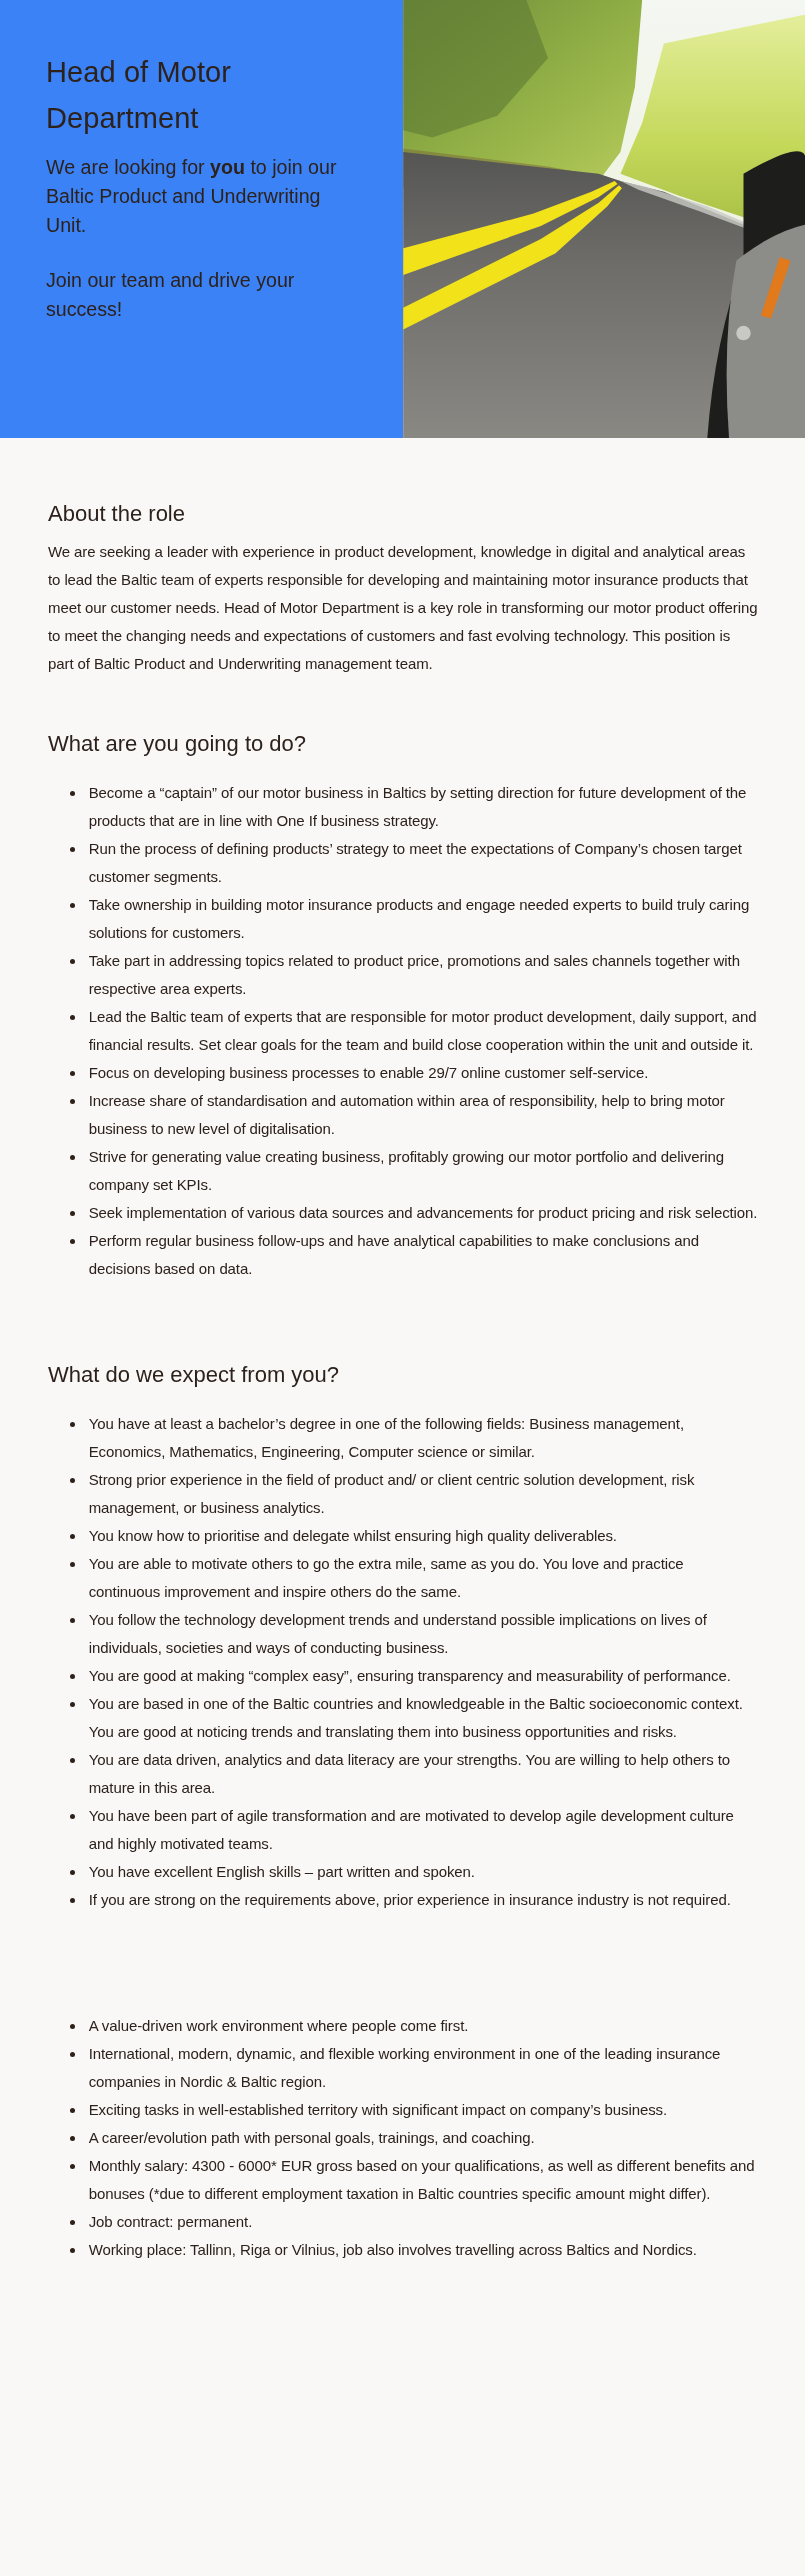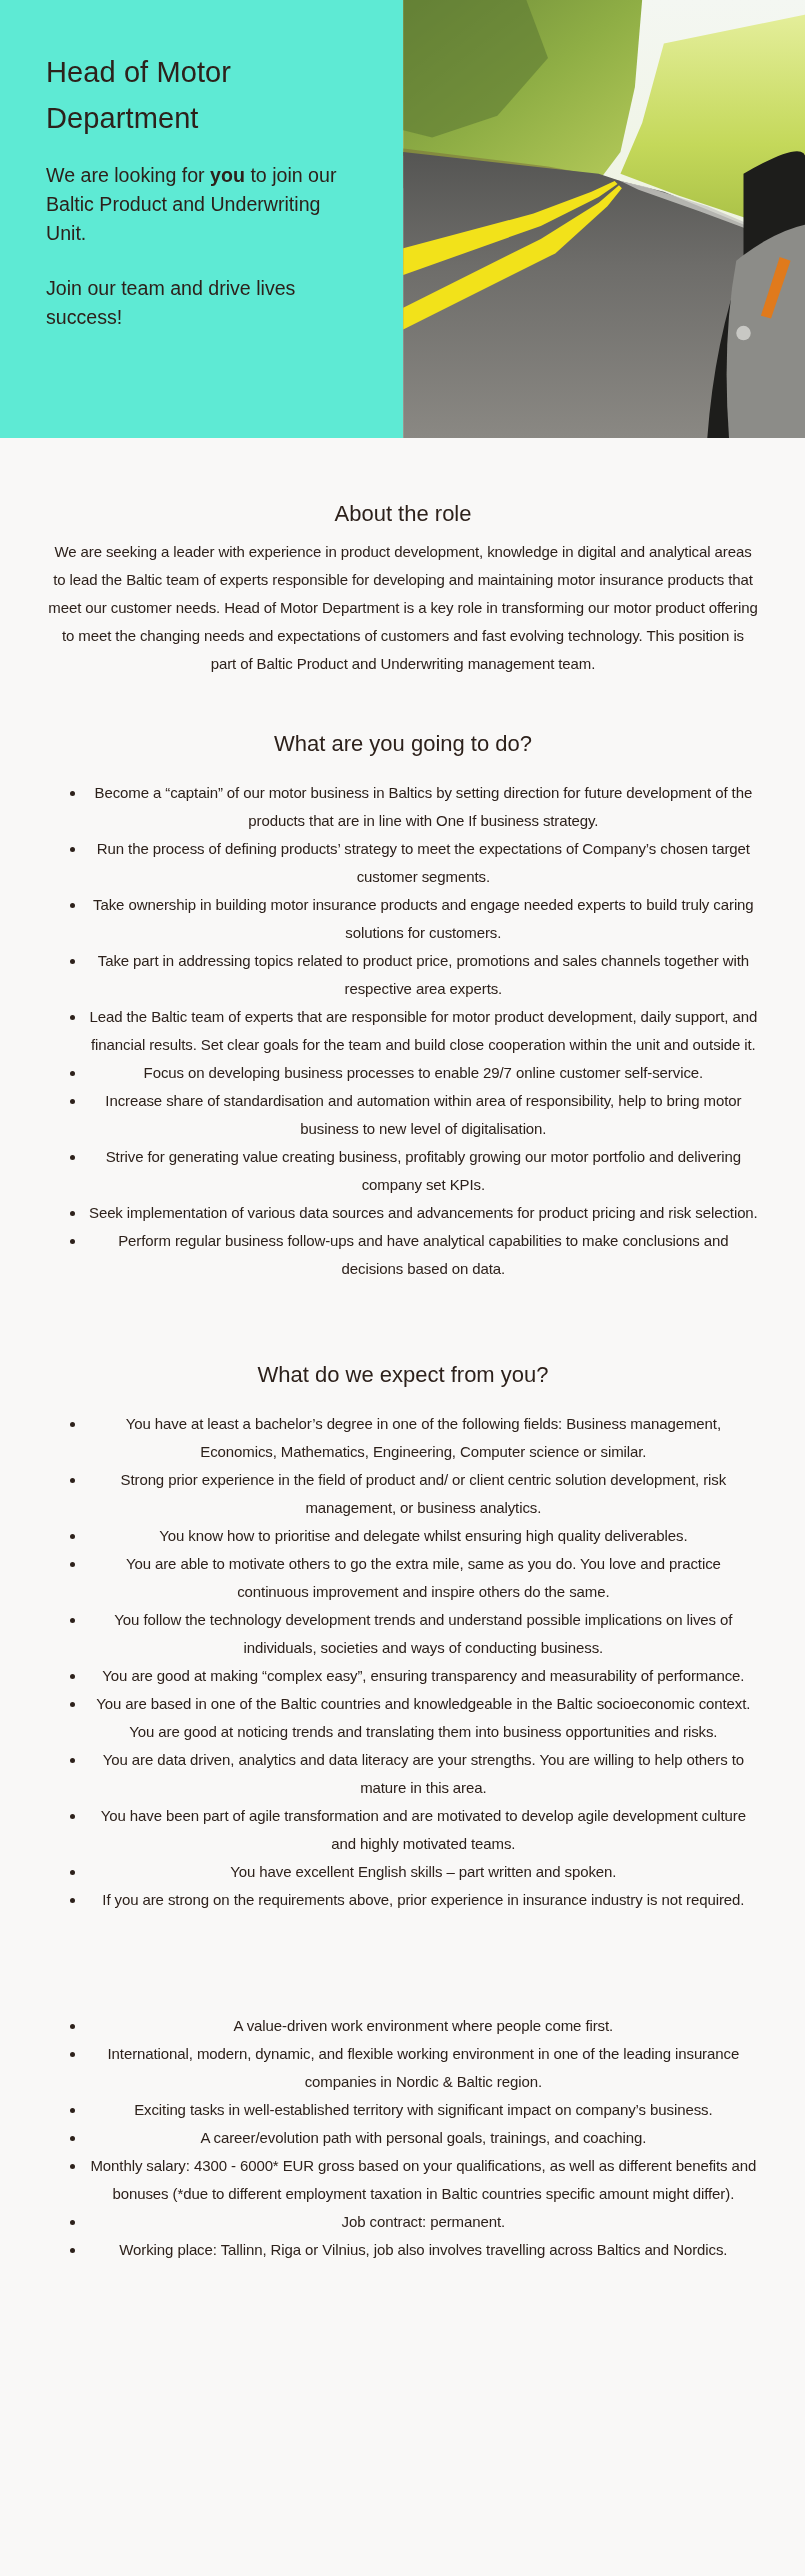--- a/index.html
+++ b/index.html
@@ -9,32 +9,32 @@
     color: #2d211b;
   }
   .hero {
     display: flex;
     width: 806px;
     height: 438px;
   }
   .hero-text {
     width: 403px;
     height: 438px;
-    background: #5eead4;
+    background: #3b82f6;
     padding: 49px 46px 0 46px;
   }
   .hero-title {
     font-size: 29px;
     font-weight: 300;
     line-height: 46px;
     color: #2d211b;
     letter-spacing: 0.1px;
   }
   .hero-lead {
-    margin-top: 20px;
+    margin-top: 12px;
     font-size: 19.6px;
     line-height: 29px;
     font-weight: 400;
     width: 312px;
   }
   .hero-lead b { font-weight: 700; }
   .hero-cta {
     margin-top: 26px;
     font-size: 19.6px;
     line-height: 29px;
@@ -42,21 +42,21 @@
   }
   .hero-image {
     width: 403px;
     height: 438px;
     position: relative;
     overflow: hidden;
     background: linear-gradient(180deg, #cfe08a 0%, #a9c24e 20%, #7d9a38 35%, #5a6b35 40%, #8a8a85 42%, #6e6e6c 60%, #7d7b77 100%);
   }
   .hero-image svg { position: absolute; left: 0; top: 0; }
 
-  .content { padding: 0 48px 29px 48px; text-align: center; }
+  .content { padding: 0 48px 29px 48px; }
   .section { }
   .section h2 {
     font-size: 22px;
     font-weight: 300;
     line-height: 29px;
     color: #2d211b;
   }
   .section p {
     font-size: 15px;
     line-height: 28px;
@@ -90,21 +90,21 @@
   .s-expect { padding-top: 77px; }
   .s-promise { padding-top: 77px; }
 </style>
 </head>
 <body>
 
 <header class="hero">
   <div class="hero-text">
     <h1 class="hero-title">Head of Motor Department</h1>
     <p class="hero-lead"><span>We are looking for </span><b>you</b><span> to join our Baltic Product and Underwriting Unit.</span></p>
-    <p class="hero-cta">Join our team and drive lives success!</p>
+    <p class="hero-cta">Join our team and drive your success!</p>
   </div>
   <div class="hero-image">
     <svg width="403" height="438" viewBox="0 0 556 605" xmlns="http://www.w3.org/2000/svg">
       <defs>
         <linearGradient id="sky" x1="0" y1="0" x2="0" y2="1">
           <stop offset="0" stop-color="#f4f7f2"></stop>
           <stop offset="1" stop-color="#e9f0d2"></stop>
         </linearGradient>
         <linearGradient id="leftTrees" x1="0" y1="0" x2="1" y2="1">
           <stop offset="0" stop-color="#6f8c3a"></stop>

